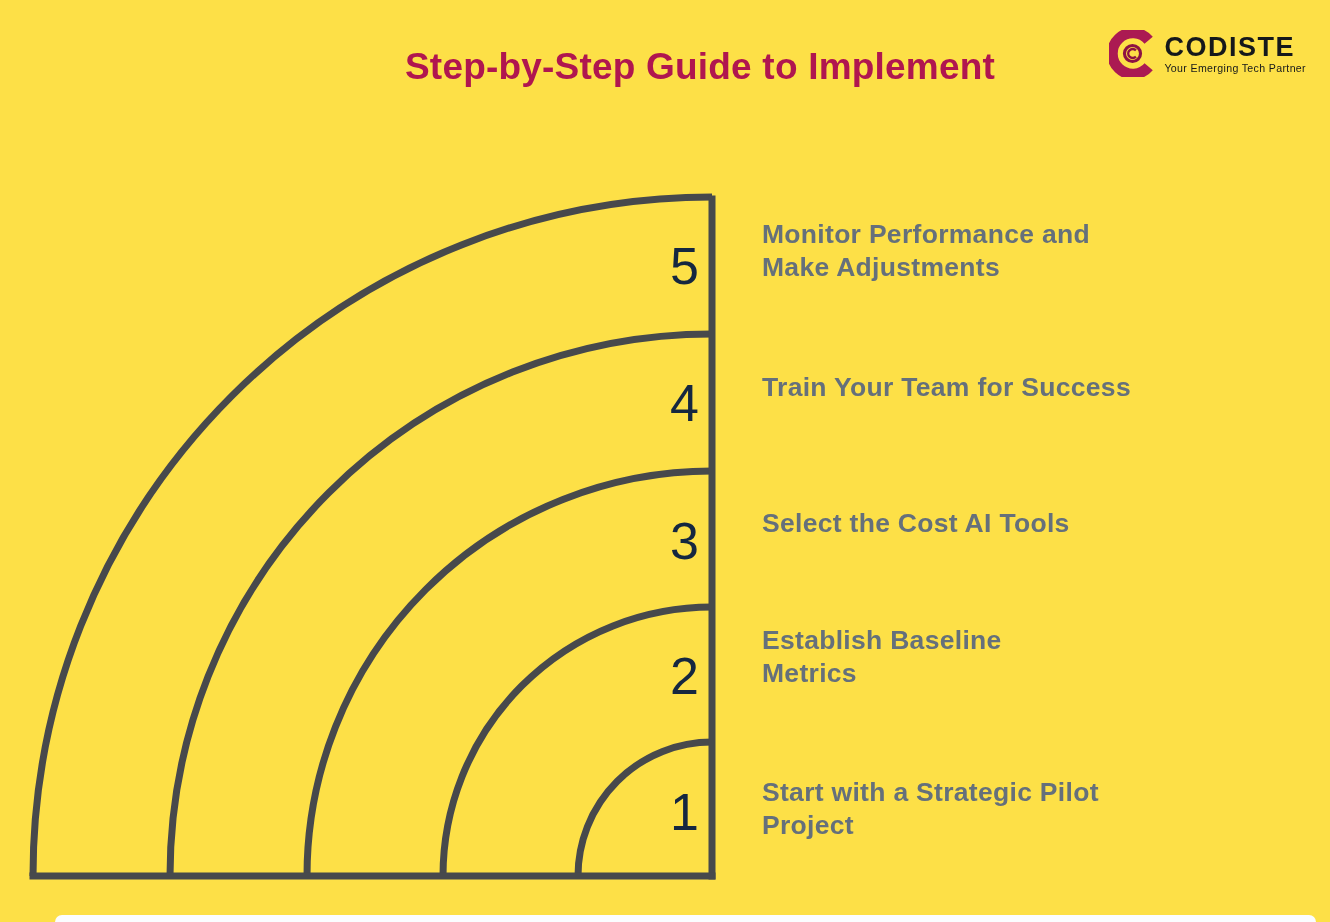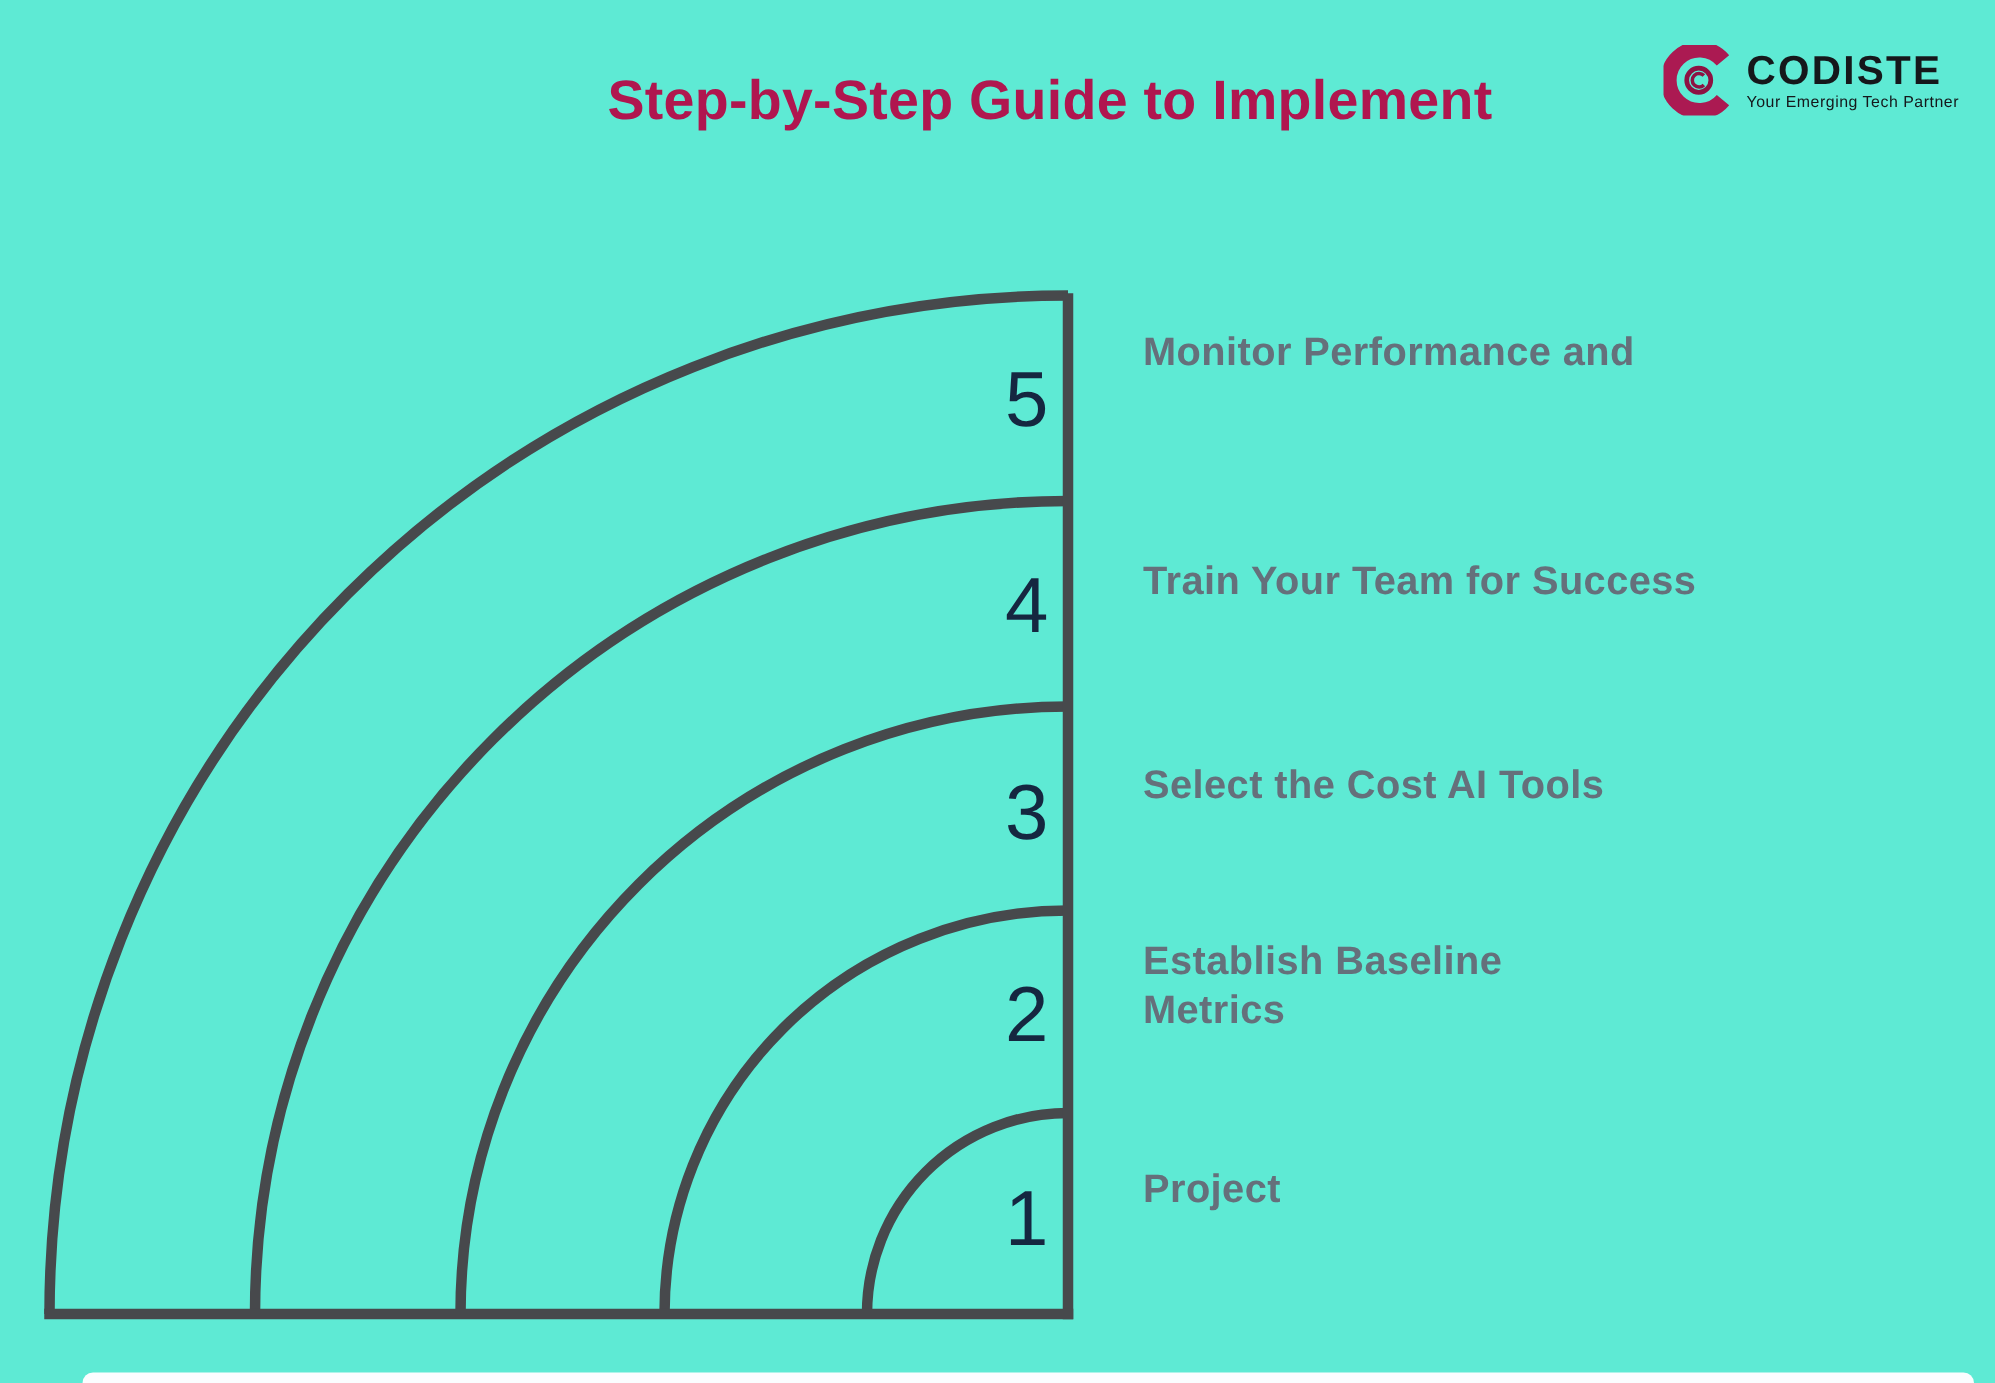--- a/index.html
+++ b/index.html
@@ -8,21 +8,21 @@
     font-family: "Liberation Sans", "DejaVu Sans", sans-serif;
     background: #f0f5f9;
     position: relative;
     overflow: hidden;
   }
   .canvas {
     position: absolute;
     inset: 0;
     width: 1330px;
     height: 922px;
-    background: #5eead4;
+    background: #fde047;
   }
 
   
   .title {
     position: absolute;
     left: 70px;
     right: 0;
     top: 44px;
     text-align: center;
     color: #b0164f;
@@ -135,29 +135,31 @@
 
     <text class="step-number" x="699" y="284" text-anchor="end">5</text>
     <text class="step-number" x="699" y="421" text-anchor="end">4</text>
     <text class="step-number" x="699" y="559" text-anchor="end">3</text>
     <text class="step-number" x="699" y="694" text-anchor="end">2</text>
     <text class="step-number" x="699" y="830" text-anchor="end">1</text>
   </svg>
 
   <div class="step-label" style="top:218px">
     <div>Monitor Performance and</div>
+    <div>Make Adjustments</div>
   </div>
   <div class="step-label" style="top:371px">
     <div>Train Your Team for Success</div>
   </div>
   <div class="step-label" style="top:507px">
     <div>Select the Cost AI Tools</div>
   </div>
   <div class="step-label" style="top:624px">
     <div>Establish Baseline</div>
     <div>Metrics</div>
   </div>
   <div class="step-label" style="top:776px">
+    <div>Start with a Strategic Pilot</div>
     <div>Project</div>
   </div>
 
   <div class="bottom-strip"></div>
 </div>
 
 </body></html>

